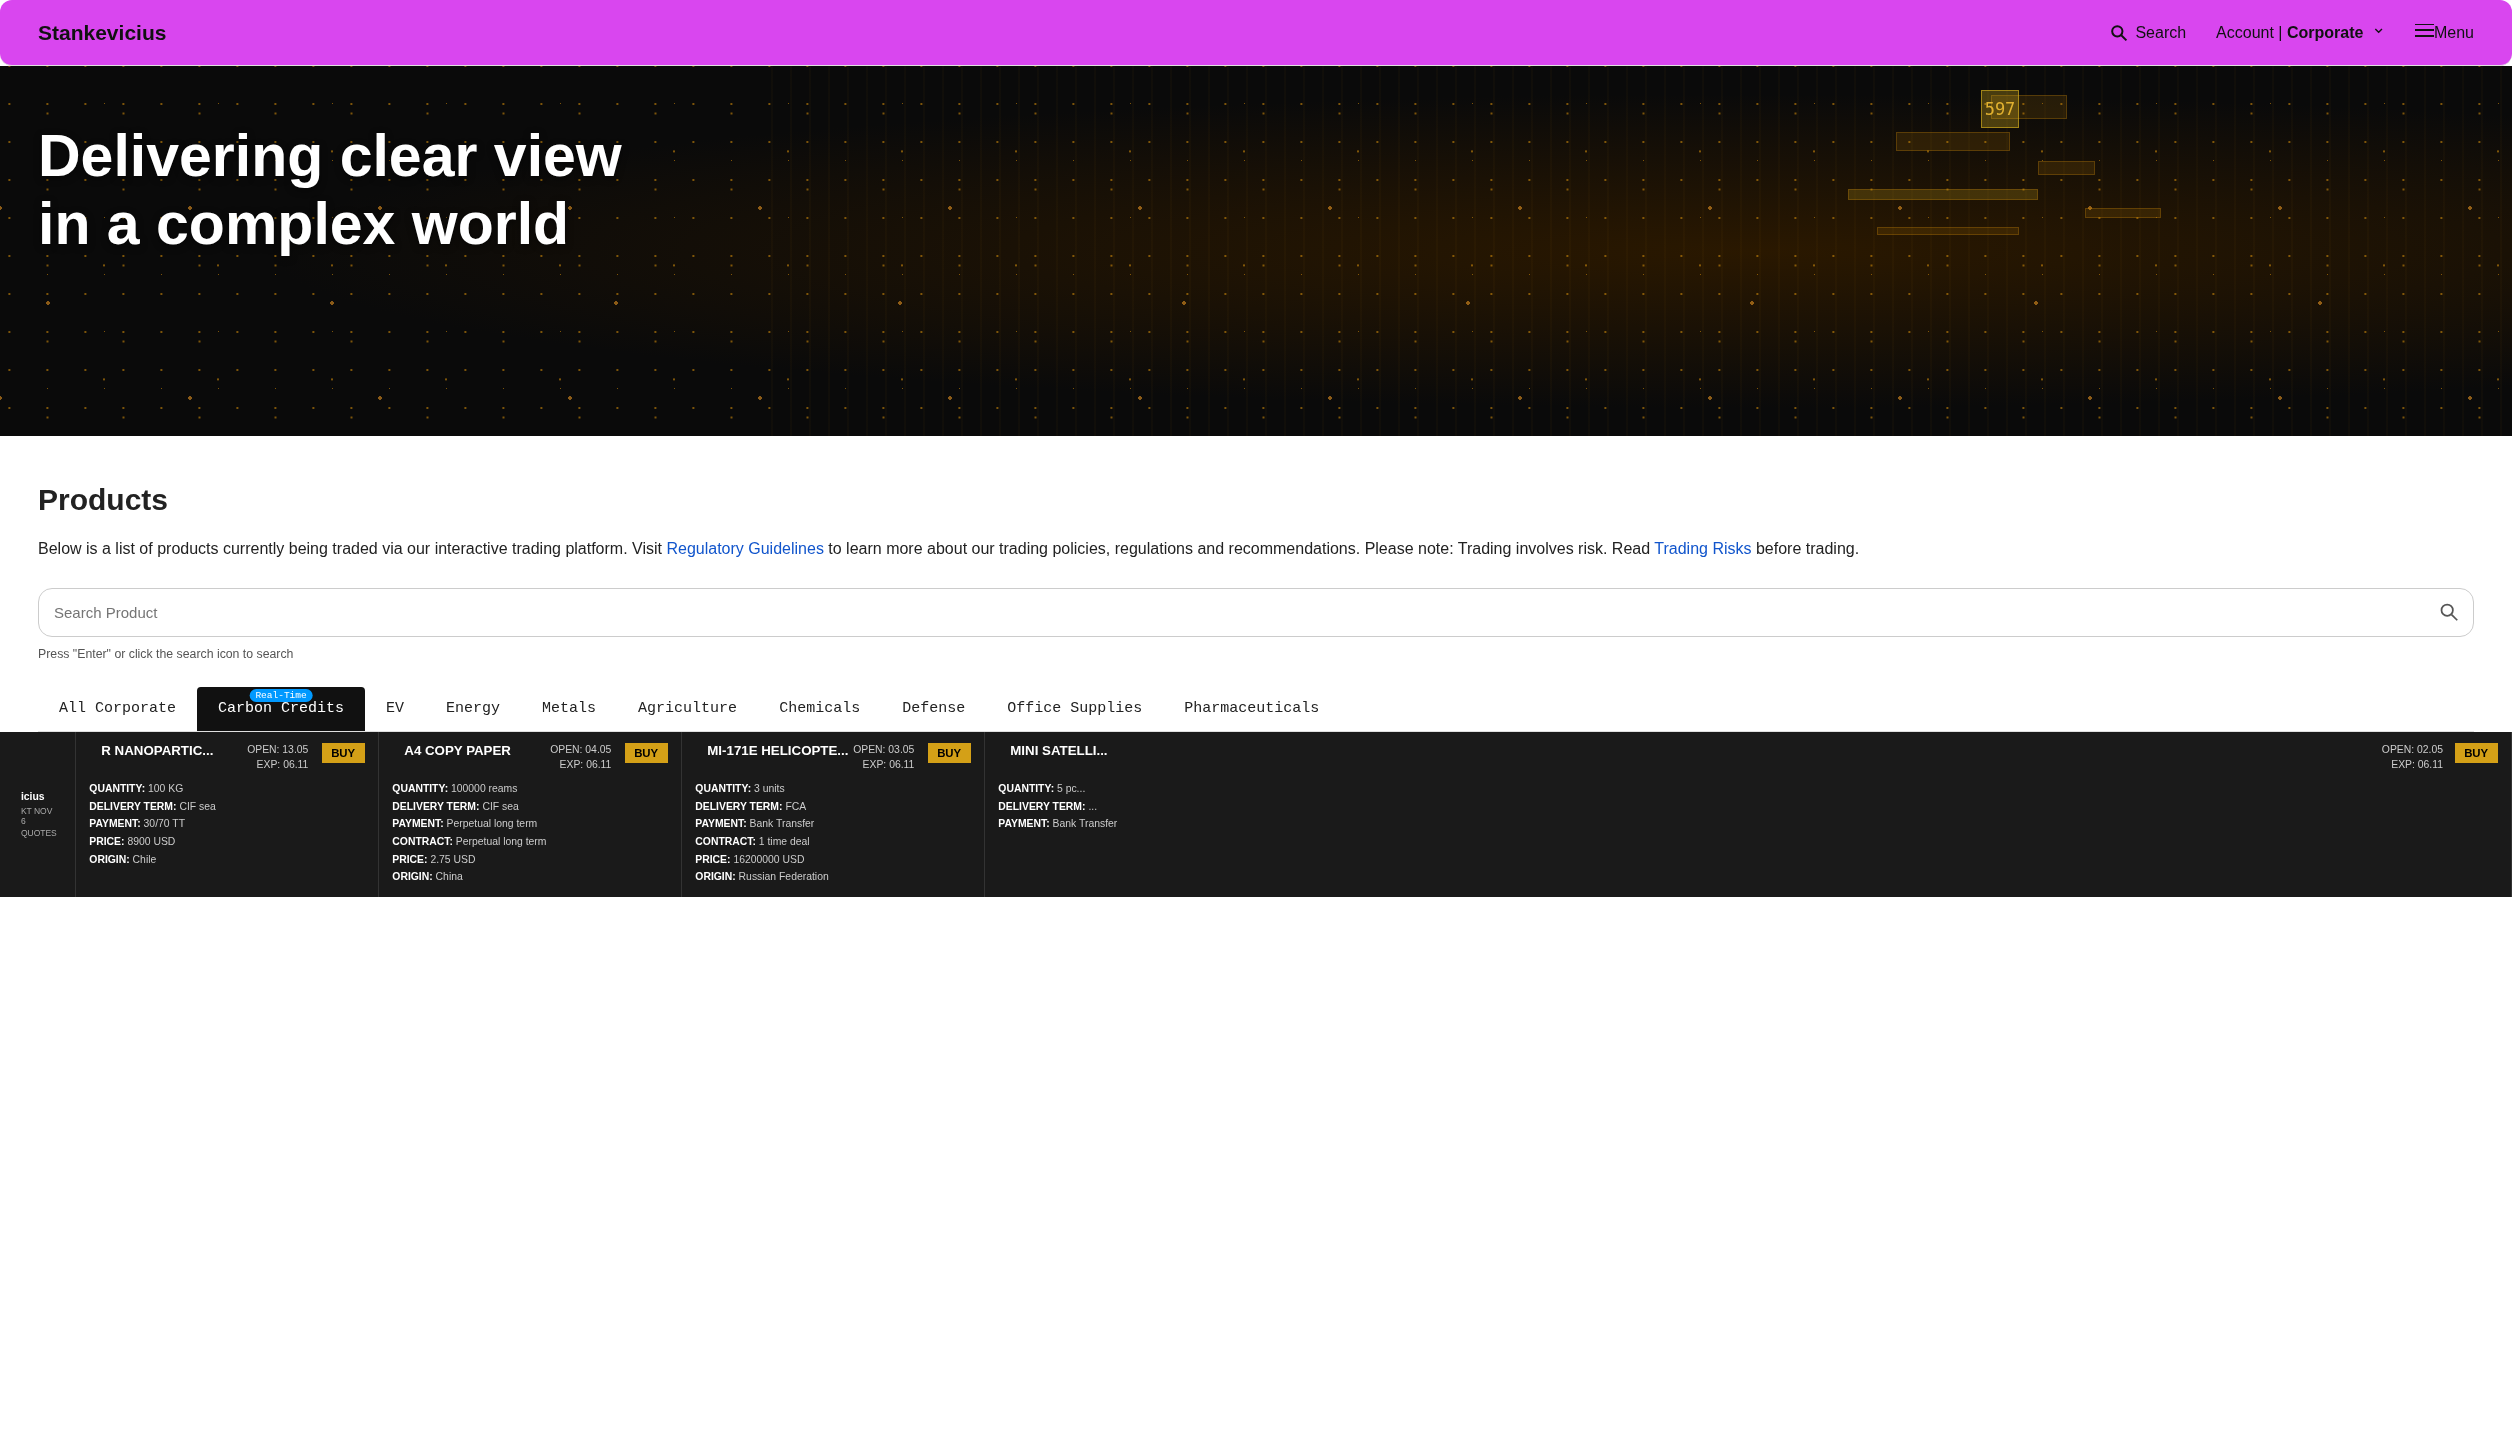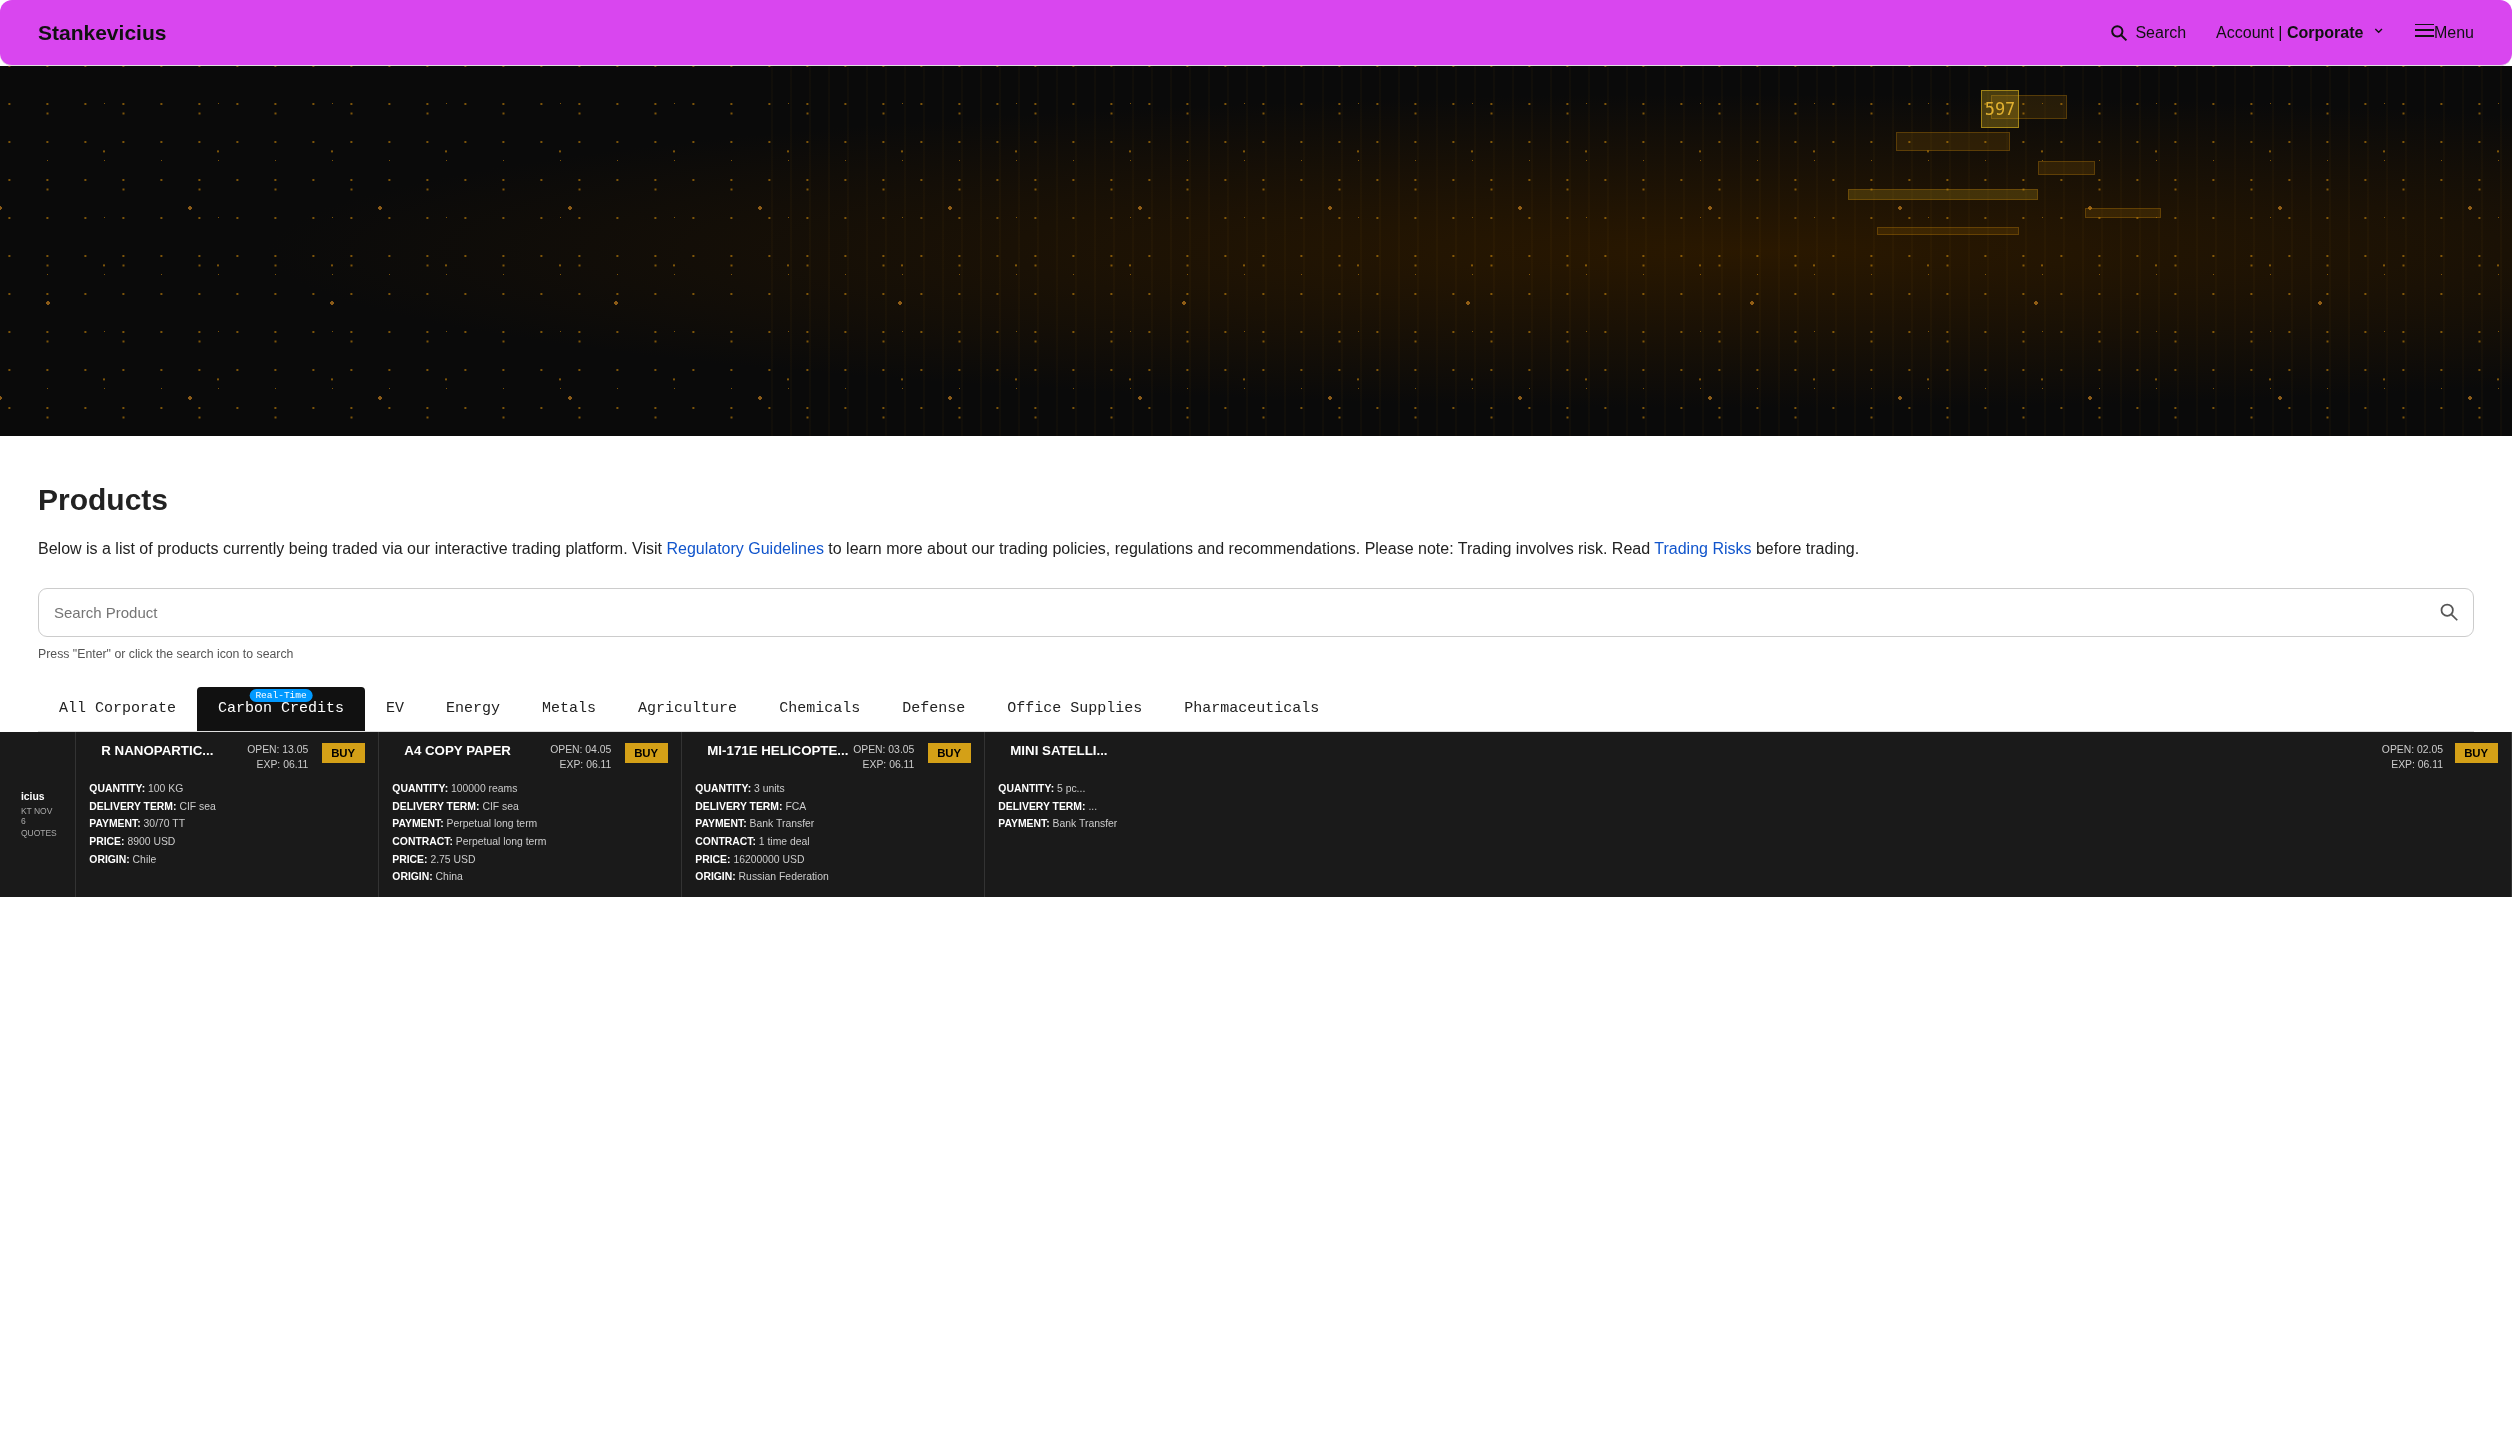--- a/index.html
+++ b/index.html
@@ -172,21 +172,21 @@
 
     
     .search-bar-container {
       position: relative;
       margin-bottom: 9.5px;
     }
     .search-bar {
       width: 100%;
       height: 49px;
       border: 0.9px solid #ccc;
-      border-radius: 9px;
+      border-radius: 14px;
       padding: 0 47px 0 15px;
       font-size: 15px;
       outline: none;
       color: #1d4ed8;
     }
     .search-bar-icon {
       position: absolute;
       right: 15px;
       top: 50%;
       transform: translateY(-50%);
@@ -374,20 +374,26 @@
   <div class="hero-lines"></div>
   <div class="hero-glows">
     <div class="glow-block"></div>
     <div class="glow-block"></div>
     <div class="glow-block"></div>
     <div class="glow-block"></div>
     <div class="glow-block"></div>
     <div class="glow-block"></div>
     <div class="glow-block">597</div>
   </div>
+  <div class="hero-text">
+    <h1>
+      <span>Delivering clear view</span><br>
+      <span>in a complex world</span>
+    </h1>
+  </div>
 </section>
 
 <section class="products-section">
   <h2 class="products-title">Products</h2>
   <p class="products-description">
     <span>Below is a list of products currently being traded via our interactive trading platform. Visit </span>
     <a href="#">Regulatory Guidelines</a>
     <span> to learn more about our trading policies, regulations and recommendations. Please note: Trading involves risk. Read </span>
     <a href="#">Trading Risks</a>
     <span> before trading.</span>

